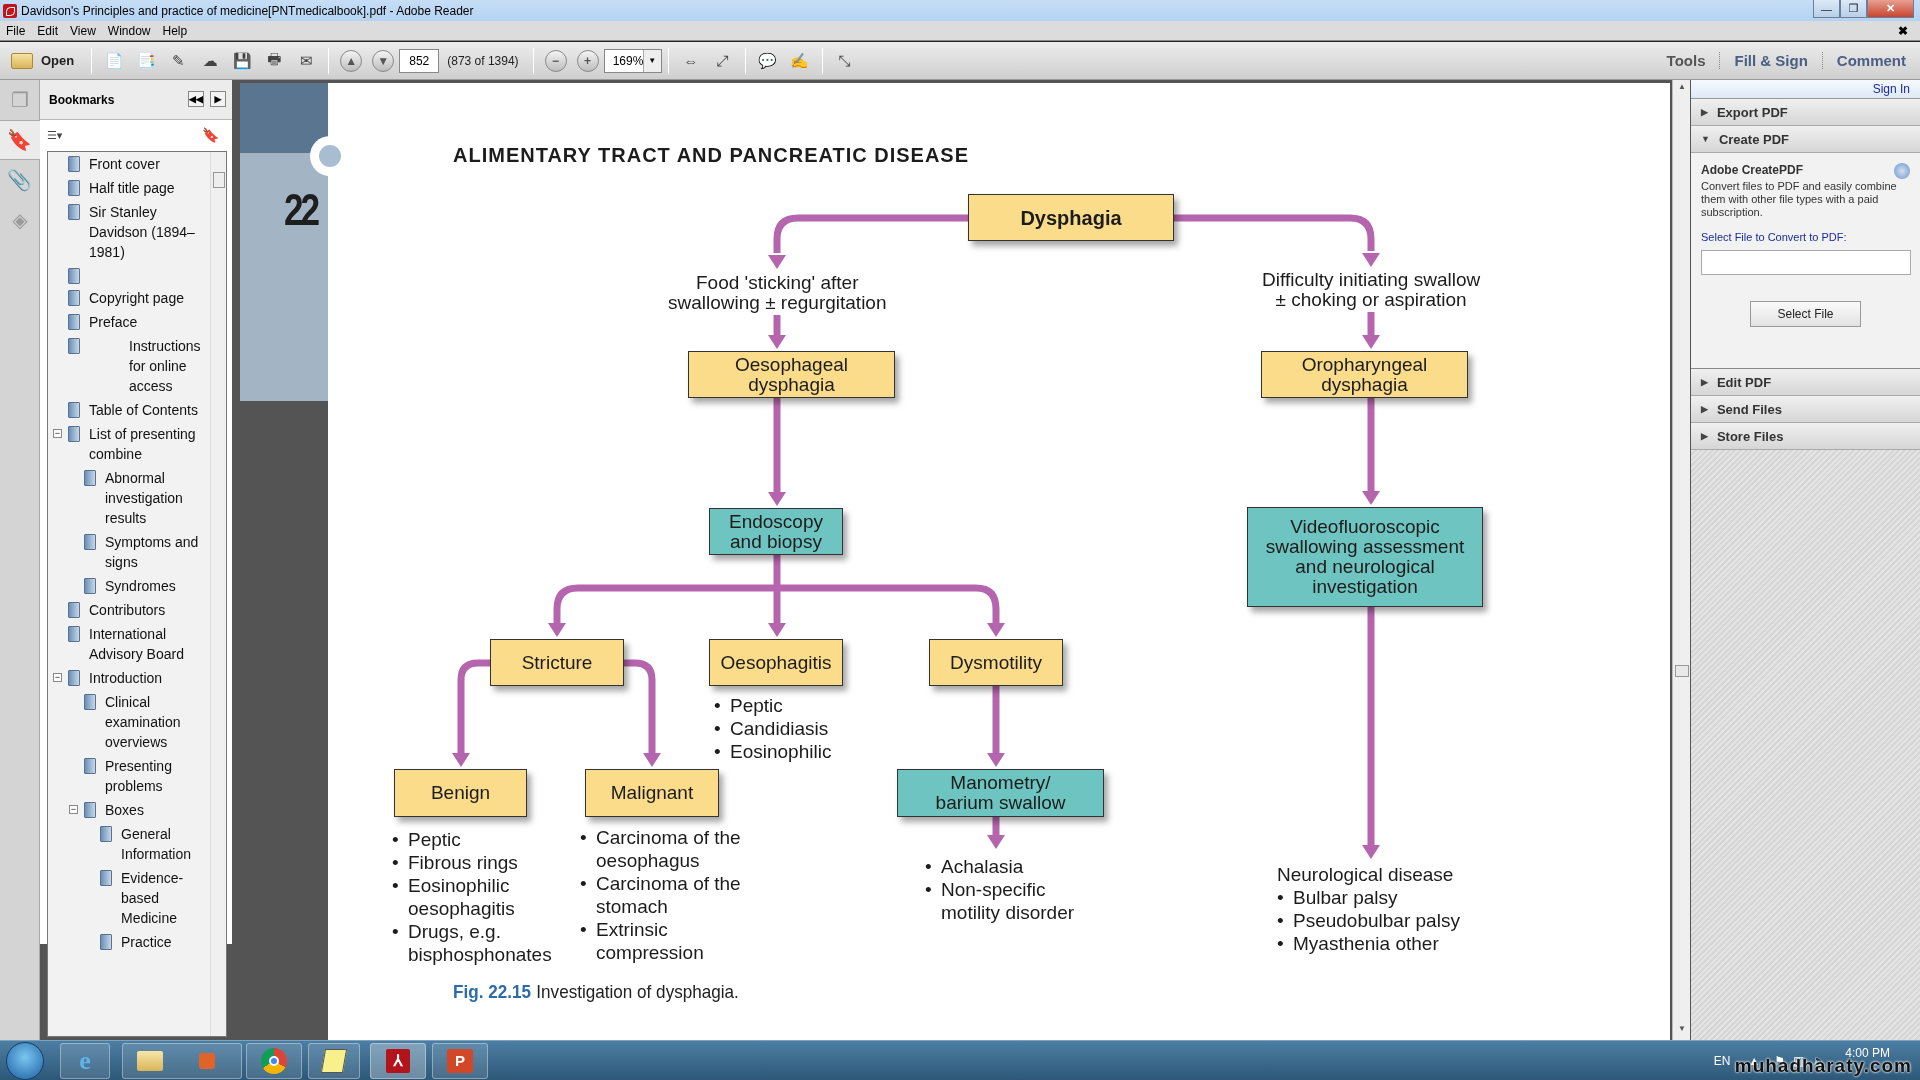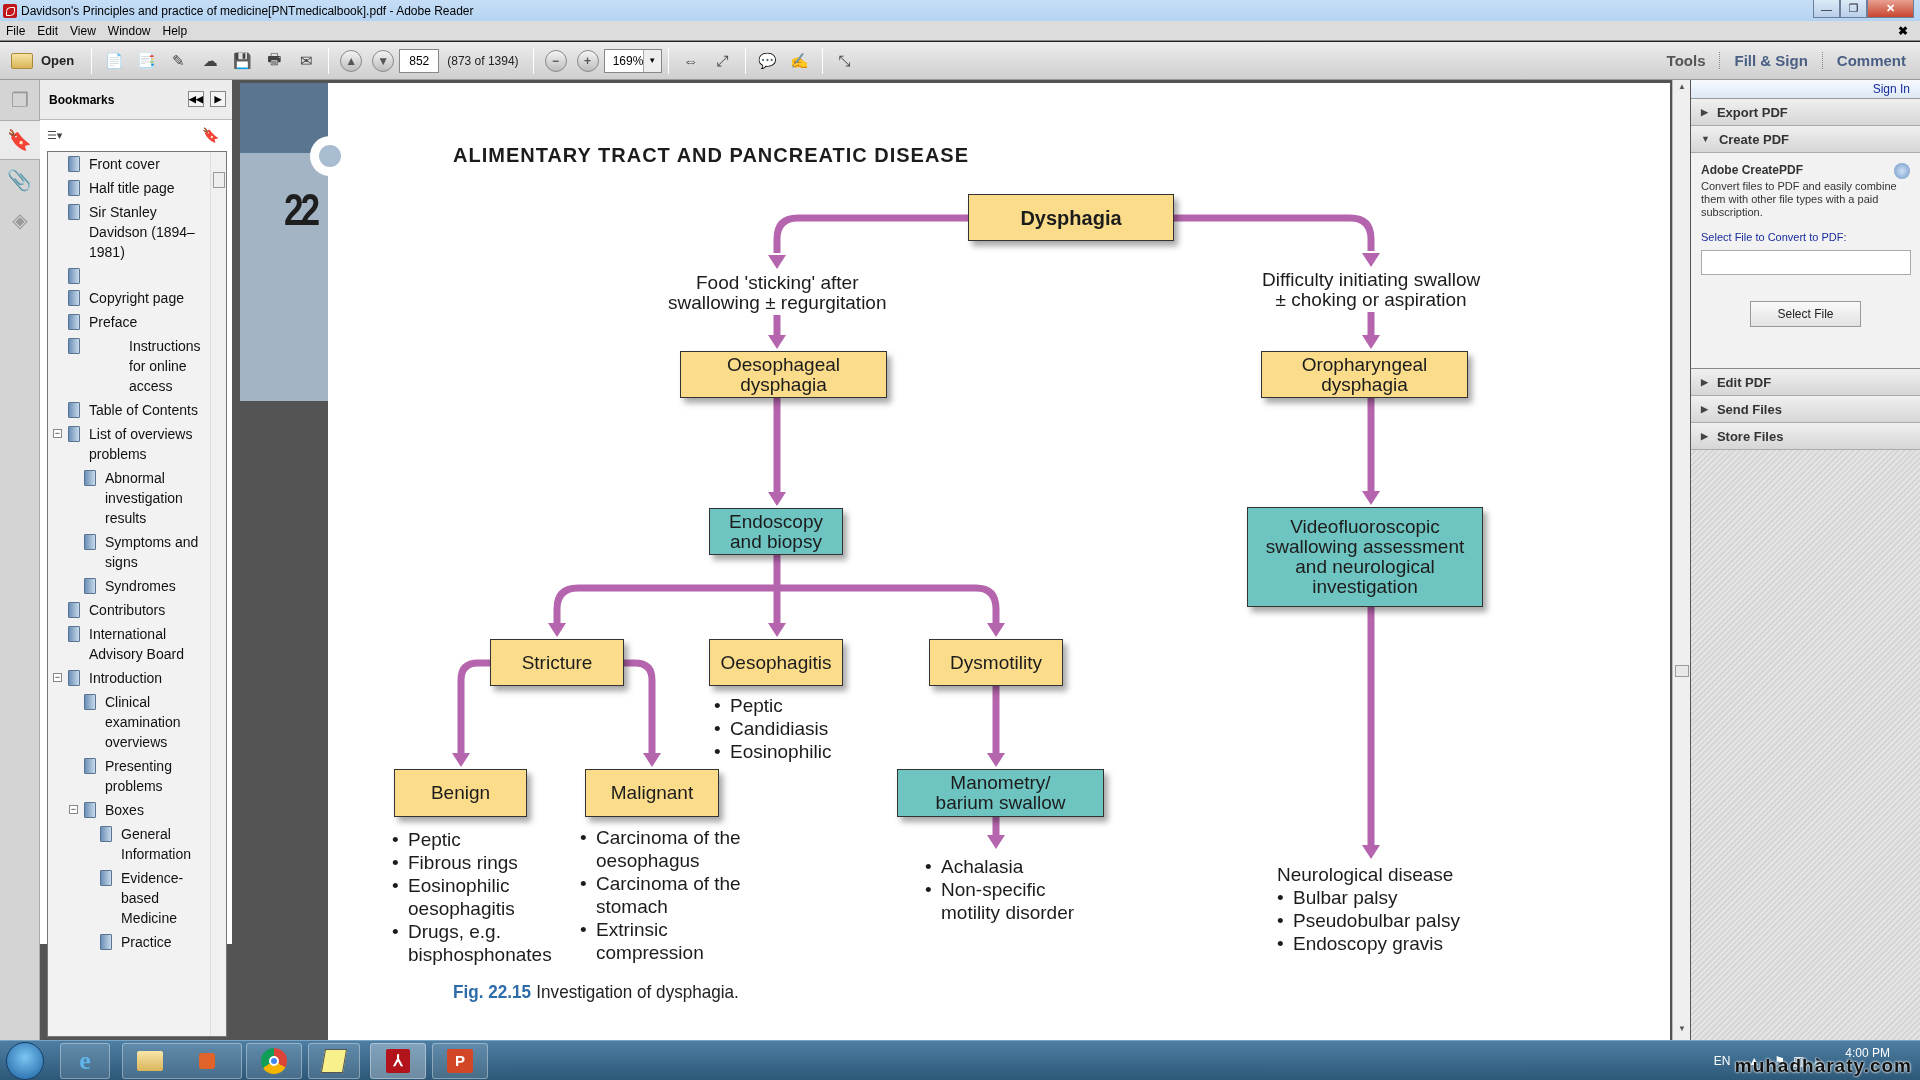--- a/index.html
+++ b/index.html
@@ -202,21 +202,21 @@
           <span class="bicon"></span>
           <span class="btxt">Instructions for online access</span>
         </div>
         <div class="bm" style="padding-left: 20px; width: 162px;">
           <span class="bicon"></span>
           <span class="btxt">Table of Contents</span>
         </div>
         <div class="bm" style="padding-left: 20px; width: 162px;">
           <span class="tog" style="left: 5px;">−</span>
           <span class="bicon"></span>
-          <span class="btxt">List of overviews problems</span>
+          <span class="btxt">List of presenting combine</span>
         </div>
         <div class="bm" style="padding-left: 36px; width: 162px;">
           <span class="bicon"></span>
           <span class="btxt">Abnormal investigation results</span>
         </div>
         <div class="bm" style="padding-left: 36px; width: 162px;">
           <span class="bicon"></span>
           <span class="btxt">Symptoms and signs</span>
         </div>
         <div class="bm" style="padding-left: 36px; width: 162px;">
@@ -310,21 +310,21 @@
           <div>Dysphagia</div>
         </div>
         <div class="lbl" style="top: 190px; left: 340px;">
           <div>Food 'sticking' after</div>
           <div>swallowing ± regurgitation</div>
         </div>
         <div class="lbl" style="top: 187px; left: 934px;">
           <div>Difficulty initiating swallow</div>
           <div>± choking or aspiration</div>
         </div>
-        <div class="node yel" style="left: 352px; top: 268px; width: 207px; height: 47px;">
+        <div class="node yel" style="left: 360px; top: 268px; width: 207px; height: 47px;">
           <div>
             <div>Oesophageal</div>
             <div>dysphagia</div>
           </div>
         </div>
         <div class="node yel" style="left: 933px; top: 268px; width: 207px; height: 47px;">
           <div>
             <div>Oropharyngeal</div>
             <div>dysphagia</div>
           </div>
@@ -390,21 +390,21 @@
           <ul class="blist" style="position: relative;">
             <li>Achalasia</li>
             <li>Non-specific motility disorder</li>
           </ul>
         </div>
         <div style="position: absolute; left: 949px; top: 780px; width: 220px;">
           <div style="font-size: 19px; line-height: 23px; color: rgb(28, 28, 28);">Neurological disease</div>
           <ul class="blist" style="position: relative;">
             <li>Bulbar palsy</li>
             <li>Pseudobulbar palsy</li>
-            <li>Endoscopy gravis</li>
+            <li>Myasthenia other</li>
           </ul>
         </div>
       </div>
     <div id="caption">
       <span class="fig">Fig. 22.15</span><span>Investigation of dysphagia.</span>
     </div>
   </div>
   <div id="tabdot"></div>
   <div id="chapnum">22</div>
 </div>

